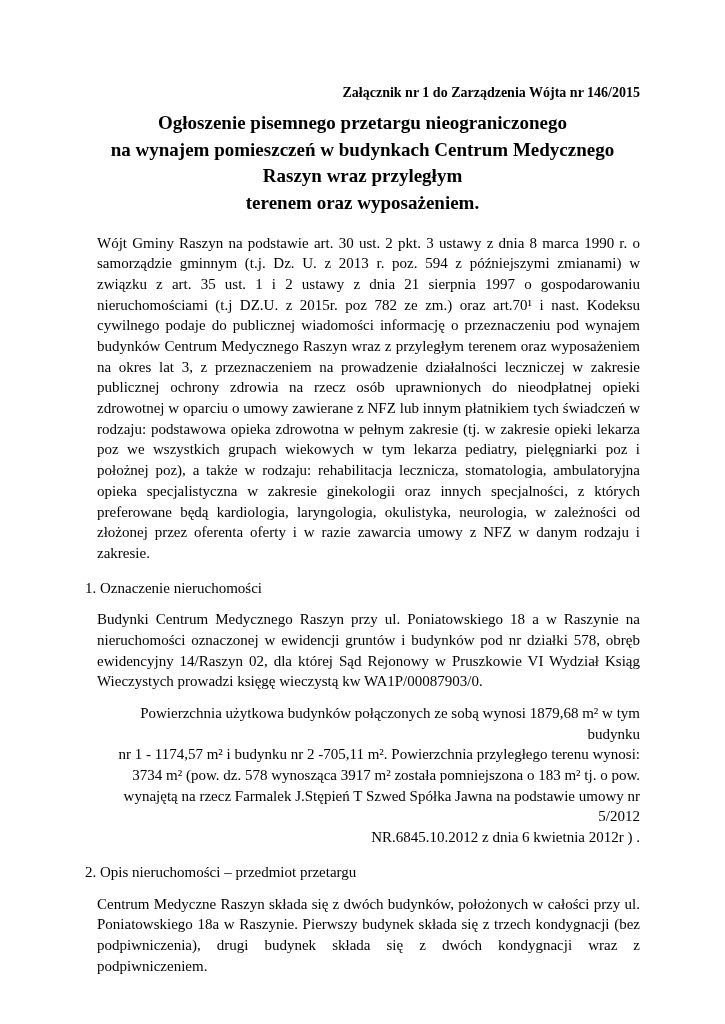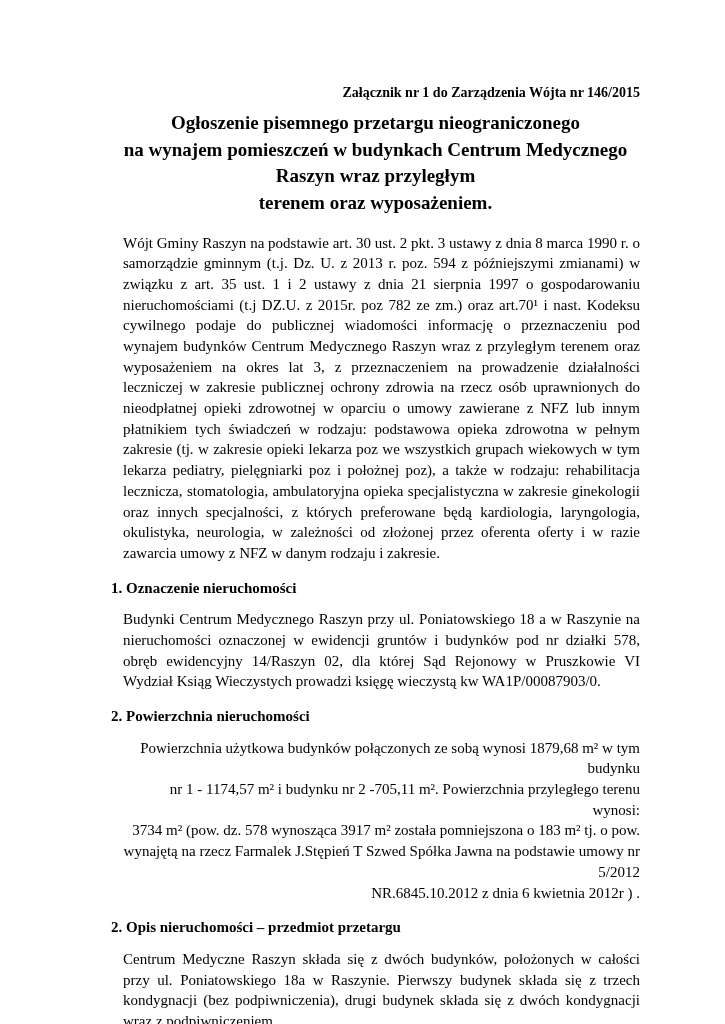--- a/index.html
+++ b/index.html
@@ -12,21 +12,21 @@
     width: 725px;
     height: 1024px;
     overflow: hidden;
     color: #000000;
     font-family: "Liberation Serif", "DejaVu Serif", serif;
   }
   .page {
     box-sizing: border-box;
     width: 725px;
     height: 904px;
-    padding: 84px 85px 40px 111px;
+    padding: 84px 85px 40px 85px;
     background: #ffffff;
   }
   .annotation {
     font-size: 14px;
     font-weight: bold;
     text-align: right;
     line-height: 1.3;
     margin: 0 0 8px 0;
   }
   .doc-title {
@@ -39,21 +39,21 @@
   }
   p.body-para {
     font-size: 15px;
     line-height: 1.38;
     margin: 0 0 11px 12px;
   }
   .just  { text-align: justify; }
   .prelines { white-space: pre-line; text-align: right; }
   h2.section-heading {
     font-size: 15px;
-    font-weight: bold;
+    font-weight: normal;
     line-height: 1.38;
     margin: 14px 0 11px 0;
   }
 </style>
 </head>
 <body>
 
 <div class="page">
 
   <div class="annotation">Załącznik nr 1 do Zarządzenia Wójta nr 146/2015</div>
@@ -61,21 +61,20 @@
   <h1 class="doc-title">Ogłoszenie pisemnego przetargu nieograniczonego
 na wynajem pomieszczeń w budynkach Centrum Medycznego Raszyn wraz przyległym
 terenem oraz wyposażeniem.</h1>
 
   <p class="body-para just">Wójt Gminy Raszyn na podstawie art. 30 ust. 2 pkt. 3 ustawy z dnia 8 marca 1990 r. o samorządzie gminnym (t.j. Dz. U. z 2013 r. poz. 594 z późniejszymi zmianami) w związku z art. 35 ust. 1 i 2 ustawy z dnia 21 sierpnia 1997 o gospodarowaniu nieruchomościami (t.j DZ.U. z 2015r. poz 782 ze zm.) oraz art.70¹ i nast. Kodeksu cywilnego podaje do publicznej wiadomości informację o przeznaczeniu pod wynajem budynków Centrum Medycznego Raszyn wraz z przyległym terenem oraz wyposażeniem na okres lat 3, z przeznaczeniem na prowadzenie działalności leczniczej w zakresie publicznej ochrony zdrowia na rzecz osób uprawnionych do nieodpłatnej opieki zdrowotnej w oparciu o umowy zawierane z NFZ lub innym płatnikiem tych świadczeń w rodzaju: podstawowa opieka zdrowotna w pełnym zakresie (tj. w zakresie opieki lekarza poz we wszystkich grupach wiekowych w tym lekarza pediatry, pielęgniarki poz i położnej poz), a także w rodzaju: rehabilitacja lecznicza, stomatologia, ambulatoryjna opieka specjalistyczna w zakresie ginekologii oraz innych specjalności, z których preferowane będą kardiologia, laryngologia, okulistyka, neurologia, w zależności od złożonej przez oferenta oferty i w razie zawarcia umowy z NFZ w danym rodzaju i zakresie.</p>
 
   <h2 class="section-heading">1. Oznaczenie nieruchomości</h2>
 
   <p class="body-para just">Budynki Centrum Medycznego Raszyn przy ul. Poniatowskiego 18 a w Raszynie na nieruchomości oznaczonej w ewidencji gruntów i budynków pod nr działki 578, obręb ewidencyjny 14/Raszyn 02, dla której Sąd Rejonowy w Pruszkowie VI Wydział Ksiąg Wieczystych prowadzi księgę wieczystą kw WA1P/00087903/0.</p>
 
-  <h2 class="section-heading">2. Powierzchnia nieruchomości</h2>
 
   <p class="body-para prelines">Powierzchnia użytkowa budynków połączonych ze sobą wynosi 1879,68 m² w tym budynku
 nr 1 - 1174,57 m²  i budynku nr 2 -705,11 m². Powierzchnia przyległego terenu wynosi:
 3734 m²  (pow. dz. 578 wynosząca 3917 m² została pomniejszona o 183 m² tj. o pow.
 wynajętą na rzecz Farmalek J.Stępień T Szwed Spółka Jawna na podstawie umowy nr 5/2012
 NR.6845.10.2012 z dnia 6 kwietnia 2012r ) .</p>
 
   <h2 class="section-heading">2. Opis nieruchomości – przedmiot przetargu</h2>
 
   <p class="body-para just">Centrum Medyczne Raszyn składa się z dwóch budynków, położonych w całości przy ul. Poniatowskiego 18a w Raszynie. Pierwszy budynek składa się z trzech kondygnacji (bez podpiwniczenia), drugi budynek składa się z dwóch kondygnacji wraz z podpiwniczeniem.</p>

